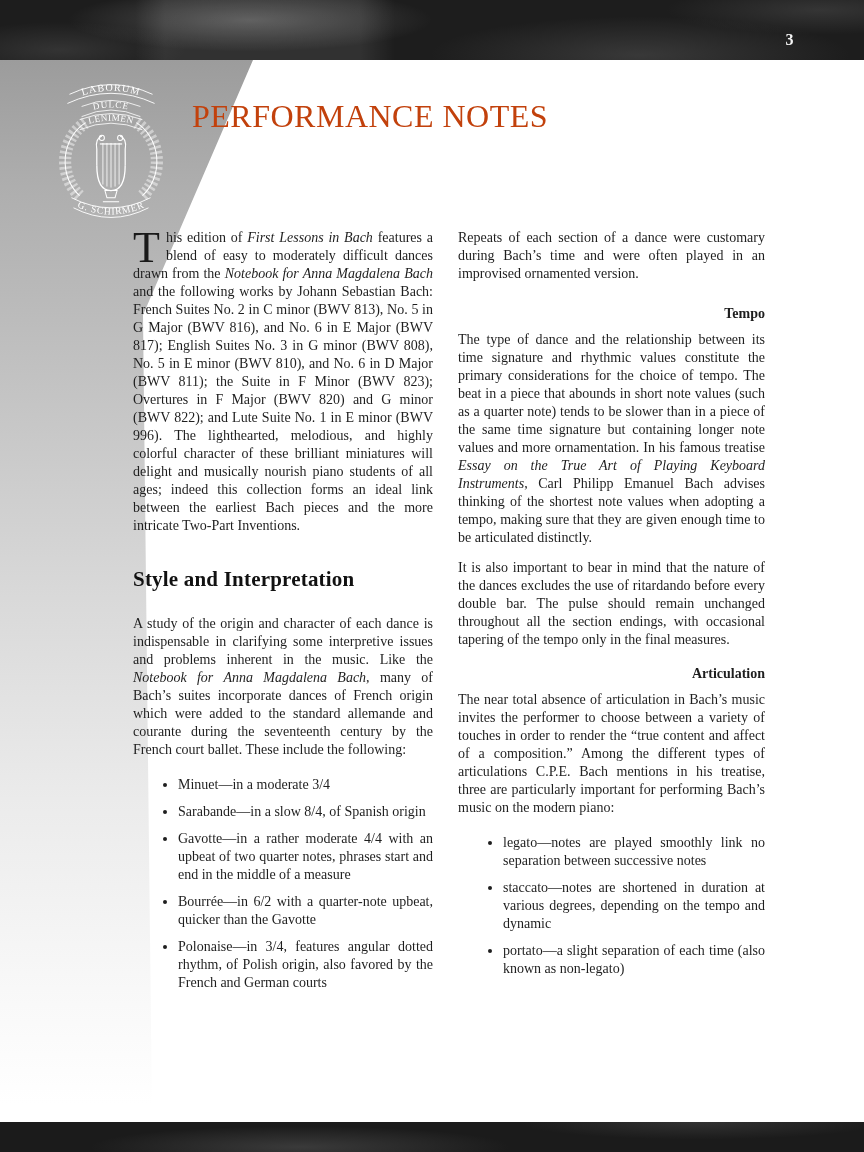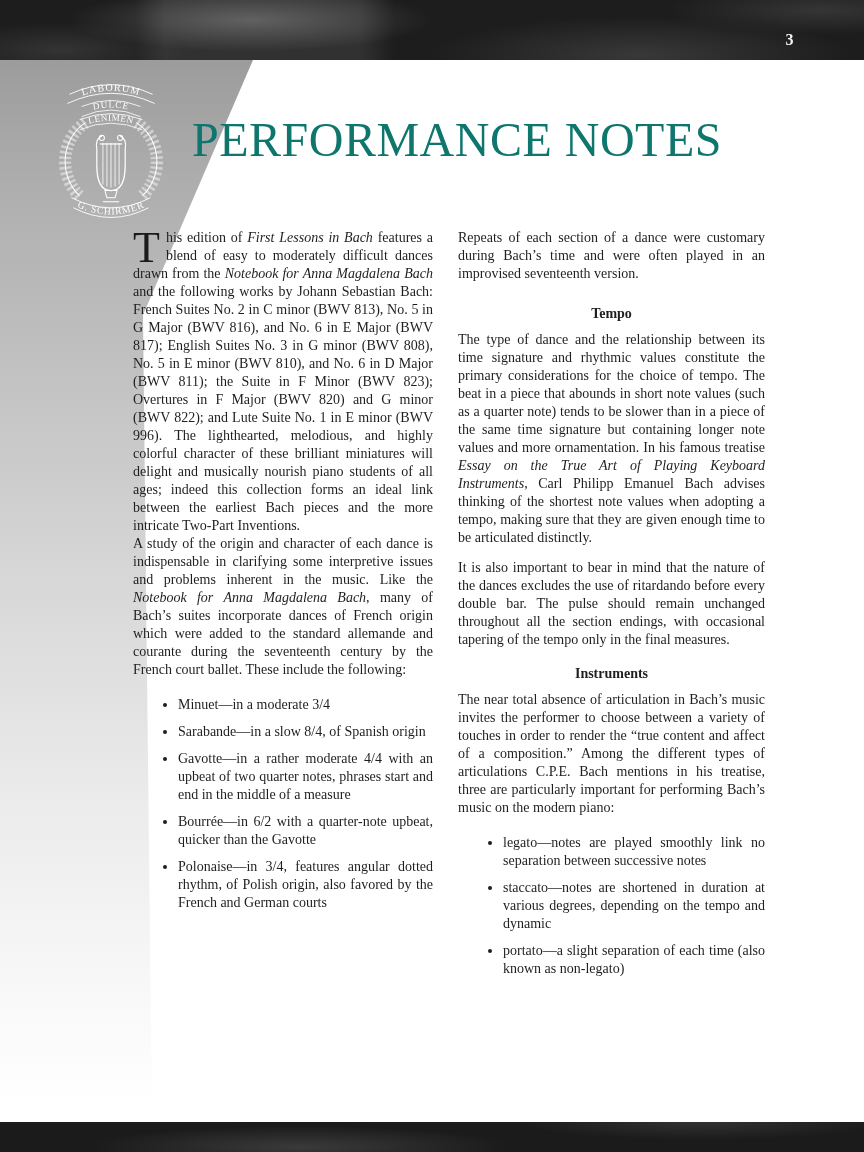--- a/index.html
+++ b/index.html
@@ -41,40 +41,40 @@
     clip-path:polygon(0 0, 253px 0, 143px 255px, 152px 100%, 0 100%);
   }
 
   
   #emblem { position:absolute; left:55px; top:70px; width:112px; height:152px; }
   #emblem text { fill:#ffffff; font-family:"Liberation Serif", serif; }
   #emblem .ln { stroke:#ffffff; fill:none; }
 
   
   #page-title {
-    position:absolute; left:192px; top:116px; width:560px;
-    font-size:48px; line-height:1.0; letter-spacing:0.5px; color:#0f766e;
+    position:absolute; left:192px; top:100px; width:560px;
+    font-size:32px; line-height:1.0; letter-spacing:0.5px; color:#c2410c;
     white-space:nowrap;
   }
 
   
   .col { position:absolute; top:229px; font-size:14px; line-height:18px; text-align:justify; color:#1e1e1e; }
   #left-col  { left:133px; width:300px; }
   #right-col { left:458px; width:307px; }
   .col p { margin:0; }
 
   .dropcap {
     float:left; font-size:44px; line-height:34px; padding:2px 6px 0 0; color:#1a1a1a;
   }
 
   #style-heading {
     font-size:21px; font-weight:bold; color:#111;
     margin:35px 0 27px 0; text-align:left; letter-spacing:0.2px;
   }
-  .subhead { font-size:14px; font-weight:bold; text-align:center; margin:0 0 8px 0; }
+  .subhead { font-size:14px; font-weight:bold; text-align:right; margin:0 0 8px 0; }
 
   .mb-lg { margin-bottom:22px !important; }
   .mb-md { margin-bottom:16px !important;font-family:Liberation Serif, serif; }
   .mb-sm { margin-bottom:12px !important; }
 
   ul.blist { margin:17px 0 0 0; padding-left:45px; }
   ul.blist li { margin-bottom:9px;font-family:Liberation Serif, serif; }
   ul.blist li:last-child { margin-bottom:8px; }
 </style>
 </head>
@@ -123,40 +123,41 @@
     <path class="ln" d="M18,136 Q55,155 92,136" stroke-width="0.9"></path>
     <path id="mpath4" d="M17,133 Q55,152 93,133" fill="none"></path>
     <text font-size="9.5" letter-spacing="0.8"><textPath href="#mpath4" startOffset="50%" text-anchor="middle">G. SCHIRMER</textPath></text>
   </svg>
 
   <div id="page-title">PERFORMANCE NOTES</div>
 
   <div id="left-col" class="col">
     <p><span class="dropcap">T</span><span><span>his edition of </span><i>First Lessons in Bach</i><span> features a blend of easy to moderately difficult dances drawn from the </span><i>Notebook for Anna Magdalena Bach</i><span> and the following works by Johann Sebastian Bach: French Suites No. 2 in C minor (BWV 813), No. 5 in G Major (BWV 816), and No. 6 in E Major (BWV 817); English Suites No. 3 in G minor (BWV 808), No. 5 in E minor (BWV 810), and No. 6 in D Major (BWV 811); the Suite in F Minor (BWV 823); Overtures in F Major (BWV 820) and G minor (BWV 822); and Lute Suite No. 1 in E minor (BWV 996). The lighthearted, melodious, and highly colorful character of these brilliant miniatures will delight and musically nourish piano students of all ages; indeed this collection forms an ideal link between the earliest Bach pieces and the more intricate Two-Part Inventions.</span></span></p>
 
+    <div id="style-heading">Style and Interpretation</div>
 
     <p><span>A study of the origin and character of each dance is indispensable in clarifying some interpretive issues and problems inherent in the music. Like the </span><i>Notebook for Anna Magdalena Bach</i><span>, many of Bach’s suites incorporate dances of French origin which were added to the standard allemande and courante during the seventeenth century by the French court ballet. These include the following:</span></p>
 
     <ul class="blist">
       <li><span>Minuet—in a moderate 3/4</span></li>
       <li><span>Sarabande—in a slow 8/4, of Spanish origin</span></li>
       <li><span>Gavotte—in a rather moderate 4/4 with an upbeat of two quarter notes, phrases start and end in the middle of a measure</span></li>
       <li><span>Bourrée—in 6/2 with a quarter-note upbeat, quicker than the Gavotte</span></li>
       <li><span>Polonaise—in 3/4, features angular dotted rhythm, of Polish origin, also favored by the French and German courts</span></li>
     </ul>
   </div>
 
   <div id="right-col" class="col">
-    <p class="mb-lg">Repeats of each section of a dance were customary during Bach’s time and were often played in an improvised seventeenth version.</p>
+    <p class="mb-lg">Repeats of each section of a dance were customary during Bach’s time and were often played in an improvised ornamented version.</p>
 
     <div class="subhead">Tempo</div>
     <p class="mb-sm"><span>The type of dance and the relationship between its time signature and rhythmic values constitute the primary considerations for the choice of tempo. The beat in a piece that abounds in short note values (such as a quarter note) tends to be slower than in a piece of the same time signature but containing longer note values and more ornamentation. In his famous treatise </span><i>Essay on the True Art of Playing Keyboard Instruments</i><span>, Carl Philipp Emanuel Bach advises thinking of the shortest note values when adopting a tempo, making sure that they are given enough time to be articulated distinctly.</span></p>
     <p class="mb-md">It is also important to bear in mind that the nature of the dances excludes the use of ritardando before every double bar. The pulse should remain unchanged throughout all the section endings, with occasional tapering of the tempo only in the final measures.</p>
 
-    <div class="subhead">Instruments</div>
+    <div class="subhead">Articulation</div>
     <p>The near total absence of articulation in Bach’s music invites the performer to choose between a variety of touches in order to render the “true content and affect of a composition.” Among the different types of articulations C.P.E. Bach mentions in his treatise, three are particularly important for performing Bach’s music on the modern piano:</p>
 
     <ul class="blist">
       <li><span>legato—notes are played smoothly link no separation between successive notes</span></li>
       <li><span>staccato—notes are shortened in duration at various degrees, depending on the tempo and dynamic</span></li>
       <li><span>portato—a slight separation of each time (also known as non-legato)</span></li>
     </ul>
   </div>
 
   <div id="footer-bar"></div>

